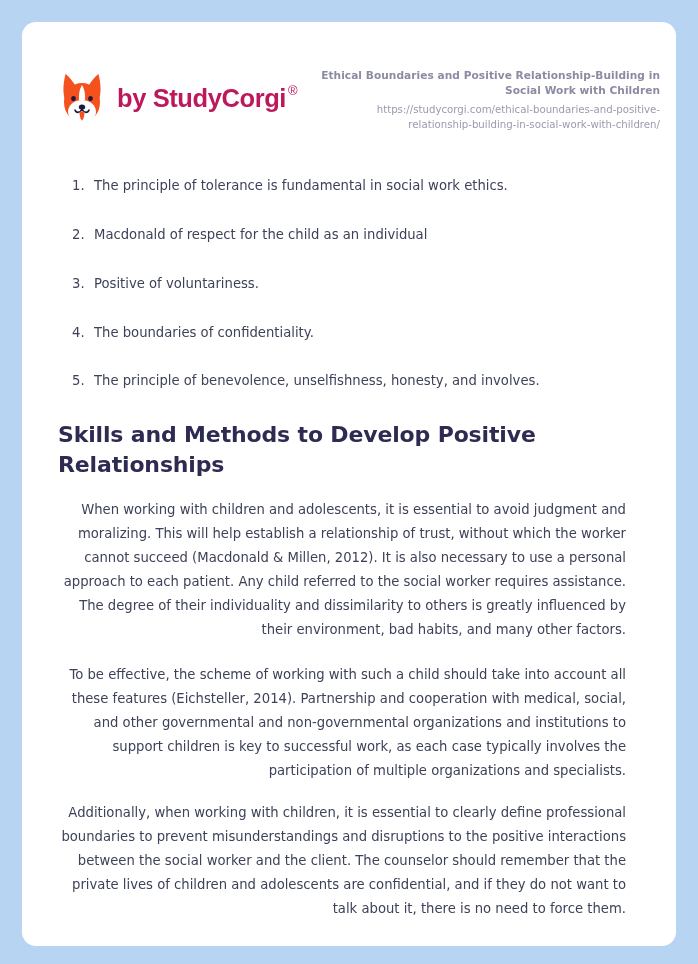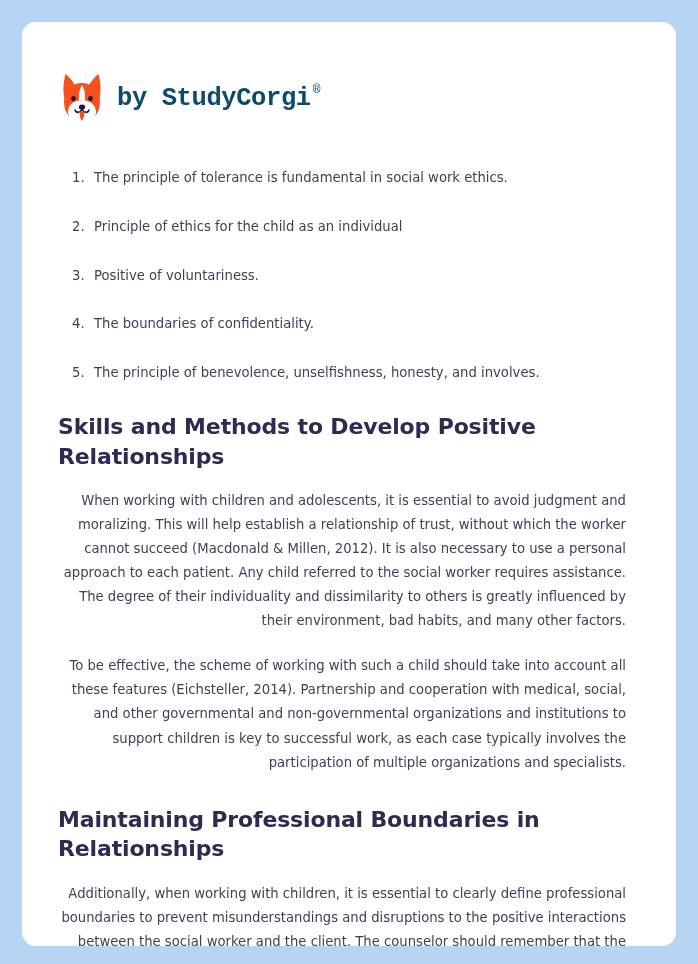--- a/index.html
+++ b/index.html
@@ -40,24 +40,24 @@
   }
   .brand-mark {
     width: 48px;
     height: 52px;
     flex: 0 0 auto;
     margin-right: 11px;
   }
   .brand-text {
     font-size: 25.5px;
     font-weight: 700;
-    color: #0c4a6e;
+    color: #be185d;
     letter-spacing: -0.4px;
     white-space: nowrap;
-    font-family: Liberation Mono, monospace;
+    font-family: Liberation Sans, sans-serif;
   }
   .brand-reg {
     font-size: 13px;
     vertical-align: super;
     font-weight: 400;
     margin-left: 2px;
     position: relative;
     top: -2px;
   }
 
@@ -160,33 +160,36 @@
 
           <path d="M24 37.5 C21.5 41.5, 18 41, 17 38" stroke="#1b1b3f" stroke-width="1.6" fill="none" stroke-linecap="round"></path>
           <path d="M24 37.5 C26.5 41.5, 30 41, 31 38" stroke="#1b1b3f" stroke-width="1.6" fill="none" stroke-linecap="round"></path>
 
           <path d="M21.5 39.5 C21.5 44, 22.5 47.5, 24 48.5 C25.5 47.5, 26.5 44, 26.5 39.5 Z" fill="#f4511e"></path>
         </svg>
       </span>
       <span class="brand-text"><span>by StudyCorgi</span><span class="brand-reg">®</span></span>
     </div>
 
+    <div class="header-meta">
+      <div class="doc-title">Ethical Boundaries and Positive Relationship-Building in Social Work with Children</div>
+      <div class="doc-url">https://studycorgi.com/ethical-boundaries-and-positive-relationship-building-in-social-work-with-children/</div>
+    </div>
   </div>
 
   <div class="doc-body">
 
     <ol class="ordered-list">
       <li>The principle of tolerance is fundamental in social work ethics.</li>
-      <li>Principle of ethics for the child as an individual</li>
+      <li>Macdonald of respect for the child as an individual</li>
       <li>Positive of voluntariness.</li>
       <li>The boundaries of confidentiality.</li>
       <li>The principle of benevolence, unselfishness, honesty, and involves.</li>
     </ol>
 
     <h2 class="section-heading">Skills and Methods to Develop Positive Relationships</h2>
     <p class="body-paragraph">When working with children and adolescents, it is essential to avoid judgment and moralizing. This will help establish a relationship of trust, without which the worker cannot succeed (Macdonald &amp; Millen, 2012). It is also necessary to use a personal approach to each patient. Any child referred to the social worker requires assistance. The degree of their individuality and dissimilarity to others is greatly influenced by their environment, bad habits, and many other factors.</p>
     <p class="body-paragraph tight">To be effective, the scheme of working with such a child should take into account all these features (Eichsteller, 2014). Partnership and cooperation with medical, social, and other governmental and non-governmental organizations and institutions to support children is key to successful work, as each case typically involves the participation of multiple organizations and specialists.</p>
 
-    <h2 class="section-heading second">Maintaining Professional Boundaries in Relationships</h2>
     <p class="body-paragraph">Additionally, when working with children, it is essential to clearly define professional boundaries to prevent misunderstandings and disruptions to the positive interactions between the social worker and the client. The counselor should remember that the private lives of children and adolescents are confidential, and if they do not want to talk about it, there is no need to force them.</p>
 
   </div>
 </div>
 
 </body></html>

